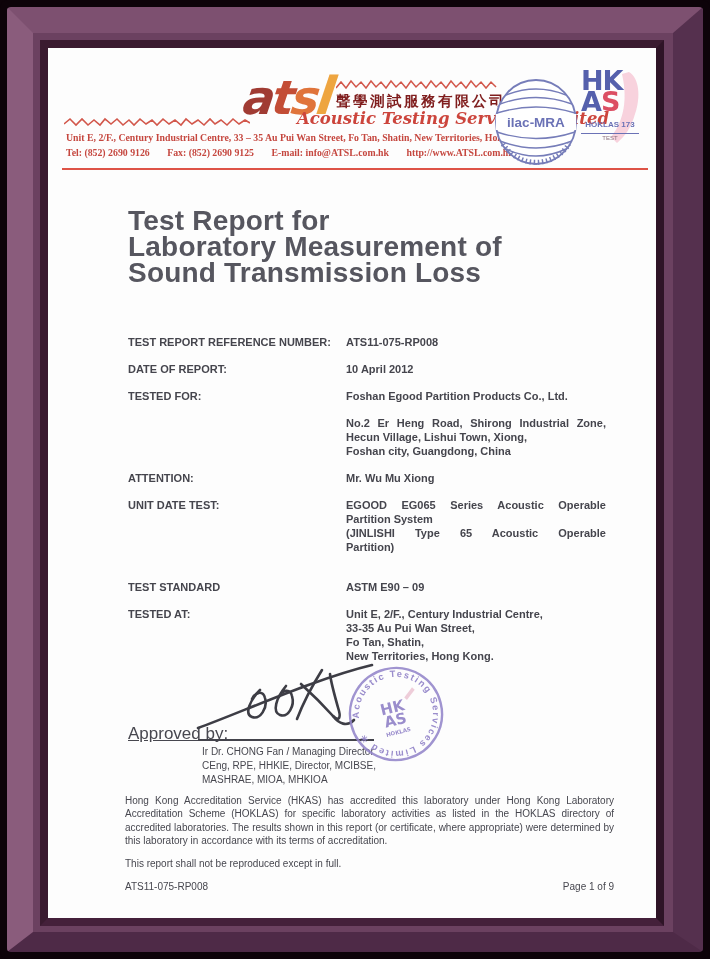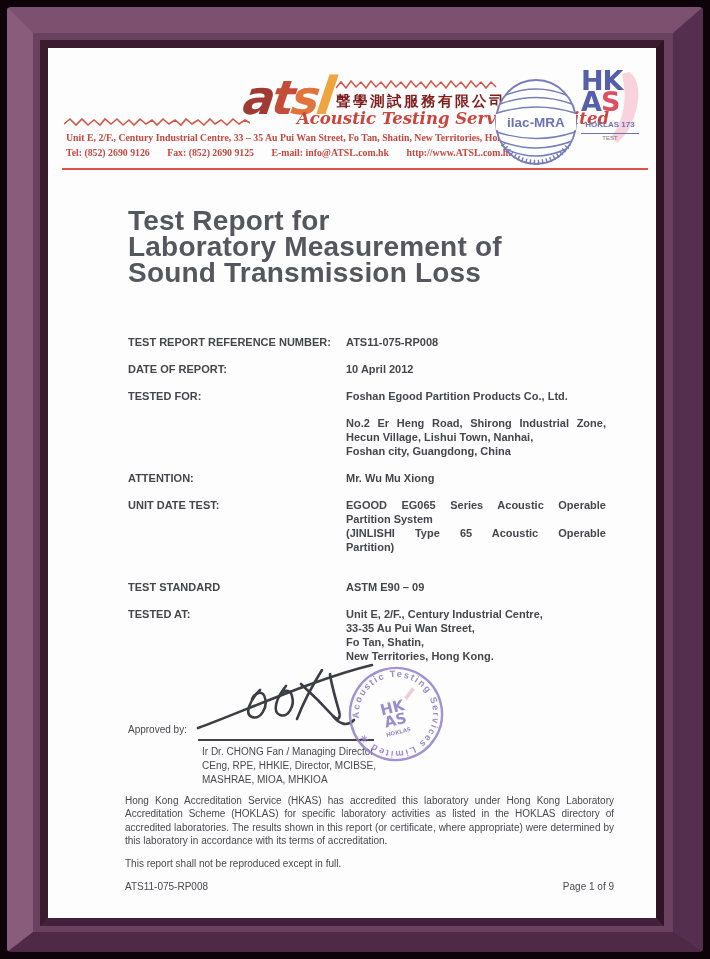--- a/index.html
+++ b/index.html
@@ -69,21 +69,21 @@
     font-size:28px;font-weight:bold;color:#56565f;line-height:26px;letter-spacing:.2px;
   }
   
   .fields{position:absolute;left:80px;top:243px;width:478px;font-size:11px;font-weight:bold;color:#45454d;margin-top:44px;}
   .frow{display:grid;grid-template-columns:218px 260px;margin-bottom:13px;}
   .frow .flabel{line-height:14px;}
   .frow .fval div{line-height:14px;}
   .just{text-align:justify;text-align-last:justify;}
   .gap-top{margin-top:26px;}
   
-  .approved-label{position:absolute;left:80px;top:676px;font-size:10px;color:#47474f;}
+  .approved-label{position:absolute;left:80px;top:676px;font-size:17px;color:#47474f;text-decoration:underline;}
   .sig-svg{position:absolute;left:146px;top:608px;}
   .sig-line{position:absolute;left:150px;top:691px;width:176px;height:2px;background:#43434b;}
   .sig-name{position:absolute;left:154px;top:697px;font-size:10px;line-height:14px;color:#47474f;}
   .stamp{position:absolute;left:298px;top:616px;transform:rotate(-14deg);opacity:.88;}
   
   .accred{
     position:absolute;left:77px;top:746px;width:489px;
     font-size:10px;line-height:13.3px;color:#47474f;text-align:justify;
   }
   .repro{position:absolute;left:77px;top:810px;font-size:10px;color:#47474f;}
@@ -171,21 +171,21 @@
     <div class="frow">
       <div class="flabel">TESTED FOR:</div>
       <div class="fval">
           <div>Foshan Egood Partition Products Co., Ltd.</div>
         </div>
     </div>
     <div class="frow">
       <div class="flabel"></div>
       <div class="fval">
         <div class="just">No.2 Er Heng Road, Shirong Industrial Zone,</div>
-        <div>Hecun Village, Lishui Town, Nanhai,</div>
+        <div>Hecun Village, Lishui Town, Xiong,</div>
         <div>Foshan city, Guangdong, China</div>
       </div>
     </div>
     <div class="frow">
       <div class="flabel">ATTENTION:</div>
       <div class="fval">
           <div>Mr. Wu Mu Xiong</div>
         </div>
     </div>
     <div class="frow">

